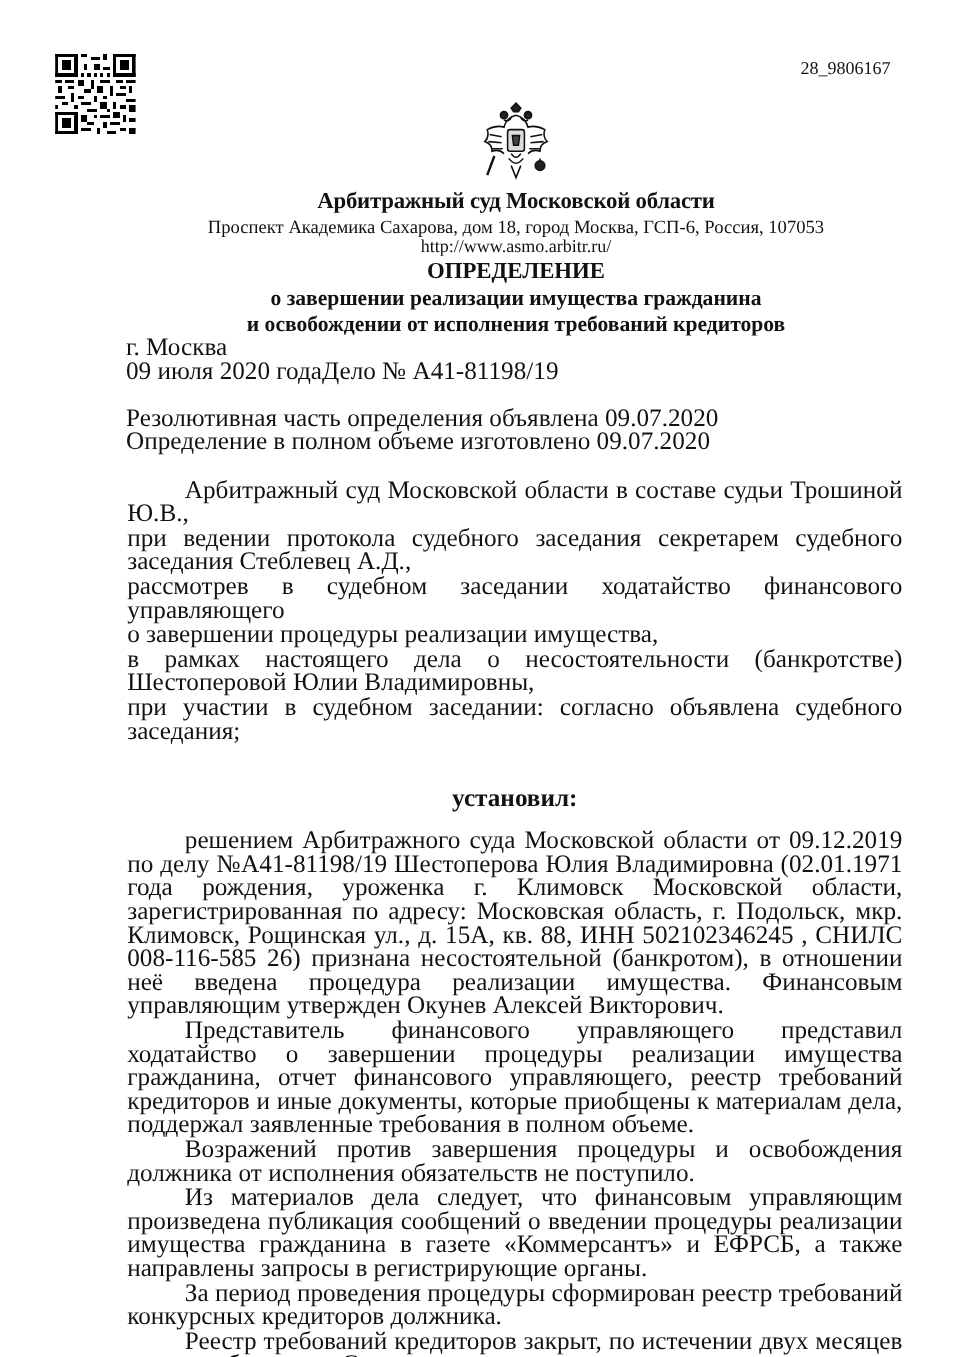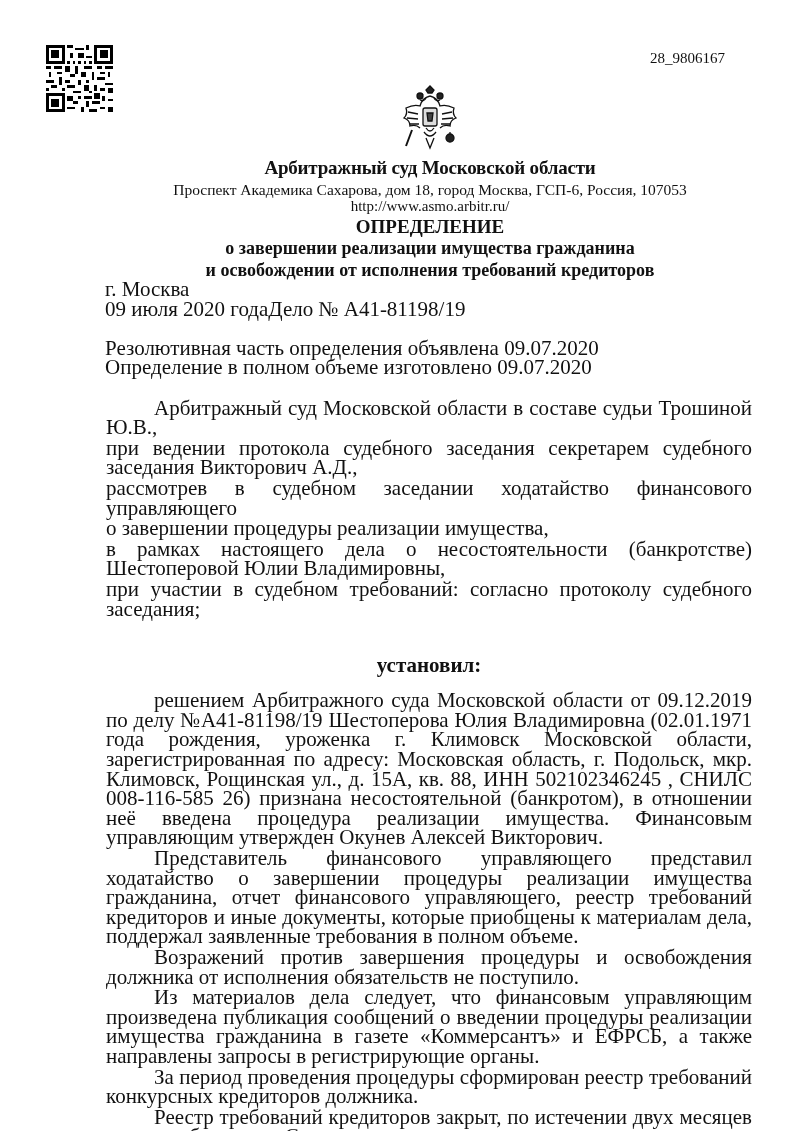--- a/index.html
+++ b/index.html
@@ -2,21 +2,21 @@
 <html><head>
   <meta charset="utf-8">
   <style>
     html, body { margin: 0; padding: 0; background: #ffffff; }
     body {
       width: 800px; height: 1131px; position: relative; overflow: hidden;
       font-family: "Liberation Serif", "DejaVu Serif", serif;
       color: #111111;
     }
     .qr { position: absolute; left: 46px; top: 45px; width: 67px; height: 67px; }
-    .docnum { position: absolute; right: 75px; top: 50px; font-size: 15px; }
+    .docnum { position: absolute; right: 58px; top: 50px; font-size: 15px; }
     .emblem { position: absolute; left: 398px; top: 84px; width: 64px; height: 72px; }
     .center { position: absolute; left: 0; width: 860px; text-align: center; }
     .court-name { top: 157px; font-size: 19px; font-weight: bold; font-stretch: condensed; letter-spacing: -0.2px; }
     .address { top: 181px; font-size: 15.5px; }
     .site { top: 198px; font-size: 15px; }
     .doc-type { top: 216px; font-size: 19px; font-weight: bold; }
     .subtitle1 { top: 238px; font-size: 18px; font-weight: bold; }
     .subtitle2 { top: 260px; font-size: 18px; font-weight: bold; }
     .body-text {
       position: absolute; left: 105px; width: 648px; font-size: 21px; line-height: 19.6px;
@@ -141,25 +141,25 @@
   <div class="row">
     <span>09 июля 2020 года</span>
     <span style="margin-right:12px;">Дело № А41-81198/19</span>
   </div>
   <div class="gap"></div>
   <div>Резолютивная часть определения объявлена 09.07.2020</div>
   <div>Определение в полном объеме изготовлено 09.07.2020</div>
   <div class="gap"></div>
 
   <p class="p indent">Арбитражный суд Московской области в составе судьи Трошиной Ю.В.,</p>
-  <p class="p">при ведении протокола судебного заседания секретарем судебного заседания Викторович А.Д.,</p>
+  <p class="p">при ведении протокола судебного заседания секретарем судебного заседания Стеблевец А.Д.,</p>
   <p class="p">рассмотрев в судебном заседании ходатайство финансового управляющего</p>
   <p class="p">о завершении  процедуры реализации имущества,</p>
   <p class="p">в рамках настоящего дела о несостоятельности (банкротстве) Шестоперовой Юлии Владимировны,</p>
-  <p class="p">при участии в судебном требований: согласно протоколу судебного заседания;</p>
+  <p class="p">при участии в судебном заседании: согласно объявлена судебного заседания;</p>
   <div class="gap"></div>
 
   <p class="established">установил:</p>
   <p class="p indent">решением Арбитражного суда Московской области от 09.12.2019 по делу №А41-81198/19 Шестоперова Юлия Владимировна (02.01.1971 года рождения, уроженка г. Климовск Московской области, зарегистрированная по адресу: Московская область, г. Подольск, мкр. Климовск, Рощинская ул., д. 15А, кв. 88, ИНН 502102346245 , СНИЛС 008-116-585 26) признана несостоятельной (банкротом), в отношении неё введена процедура реализации имущества. Финансовым управляющим утвержден Окунев Алексей Викторович.</p>
   <p class="p indent">Представитель финансового управляющего представил ходатайство о завершении процедуры реализации имущества гражданина, отчет финансового управляющего, реестр требований кредиторов и иные документы, которые приобщены к материалам дела, поддержал заявленные требования в полном объеме.</p>
   <p class="p indent">Возражений против завершения процедуры и освобождения должника от исполнения обязательств не поступило.</p>
   <p class="p indent">Из материалов дела следует, что финансовым управляющим произведена публикация сообщений о введении процедуры реализации имущества гражданина в газете «Коммерсантъ» и ЕФРСБ, а также направлены запросы в регистрирующие органы.</p>
   <p class="p indent">За период проведения процедуры сформирован реестр требований конкурсных кредиторов должника.</p>
   <p class="p indent">Реестр требований кредиторов закрыт, по истечении двух месяцев со дня публикации. Счета в кредитных организациях закрыты.</p>
   <p class="p indent">Требования кредиторов не погашены в виду отсутствия имущества должника и денежных средств.</p>

